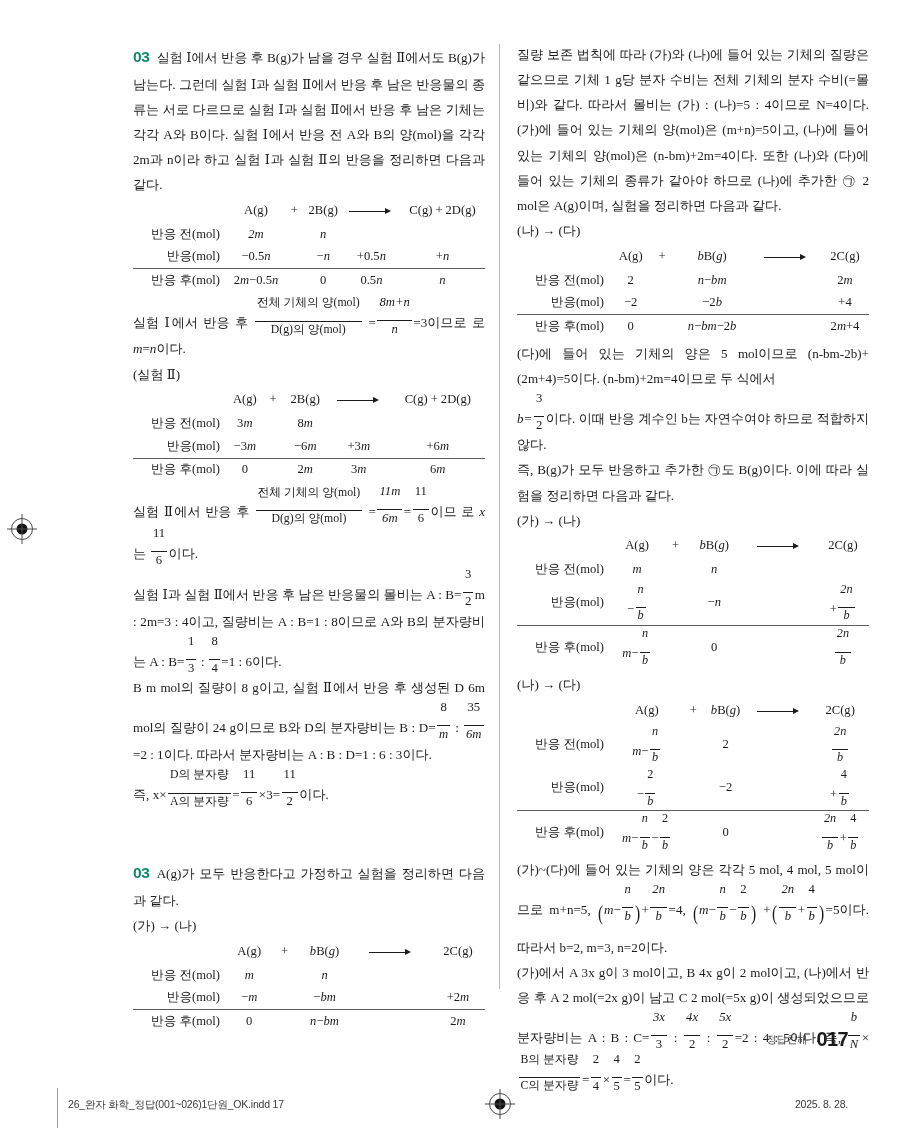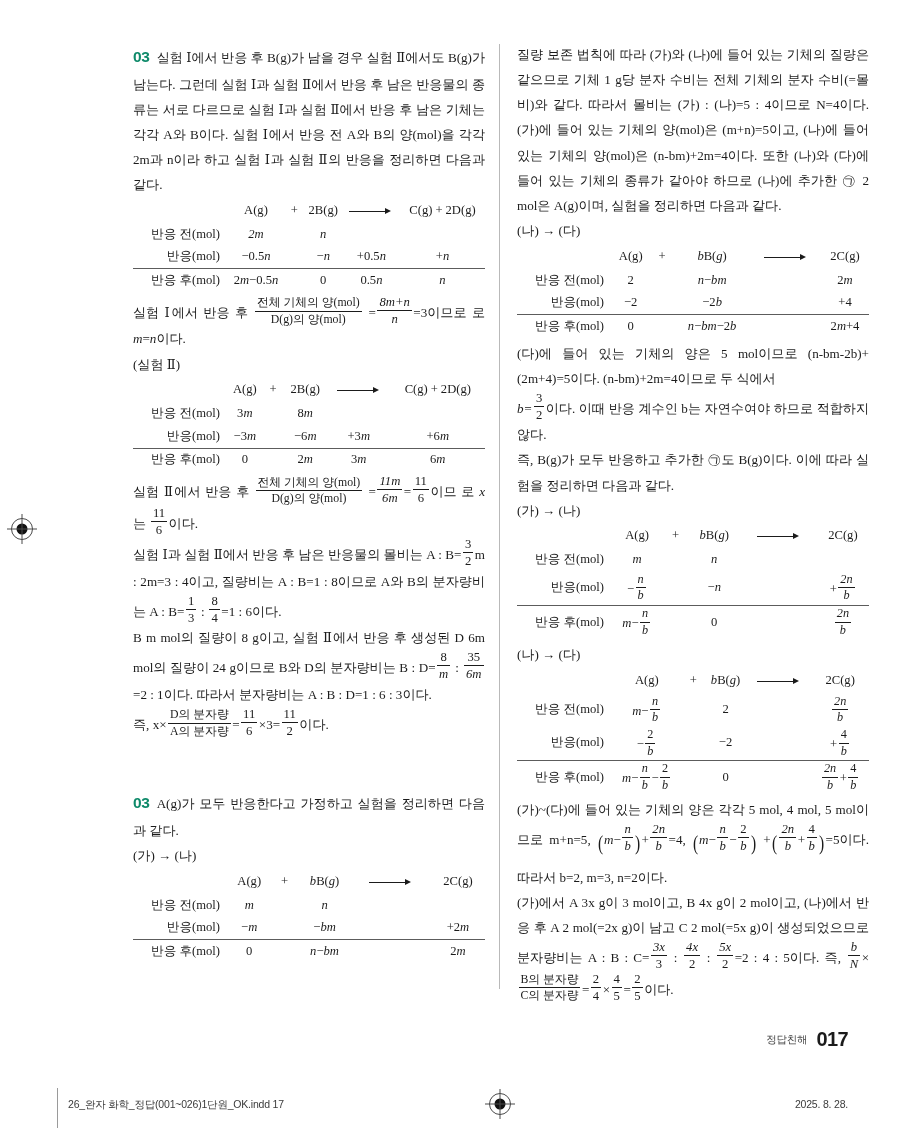--- a/index.html
+++ b/index.html
@@ -112,21 +112,21 @@
   .frac {
     display: inline-block;
     vertical-align: -0.52em;
     text-align: center;
     line-height: 1.12;
     margin: 0 1.5px;
     font-size: 0.97em;
   }
   .frac > .top {
     display: block;
-    padding: 0 2px 1px 2px;
+    padding: 0 2px 11px 2px;
     border-bottom: 1.1px solid #1b1b1b;
   }
   .frac > .bot {
     display: block;
     padding: 1px 2px 0 2px;
   }
   .frac.small { font-size: 0.9em; }
 
   .paren-big {
     display: inline-block;

